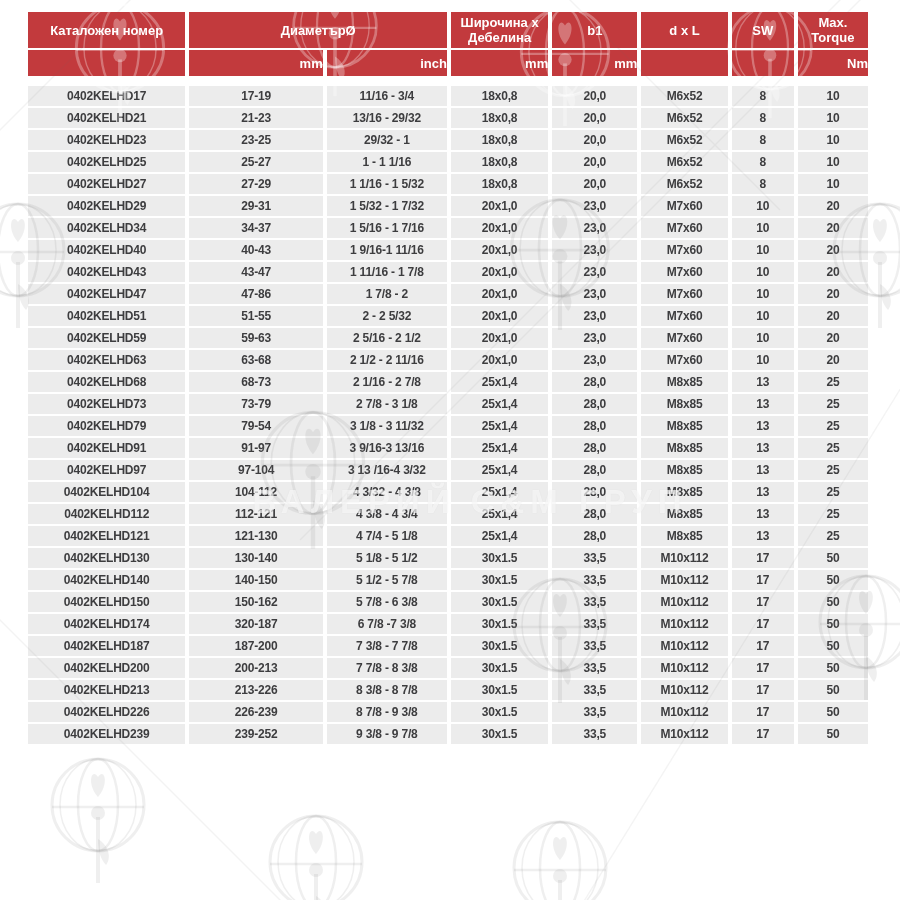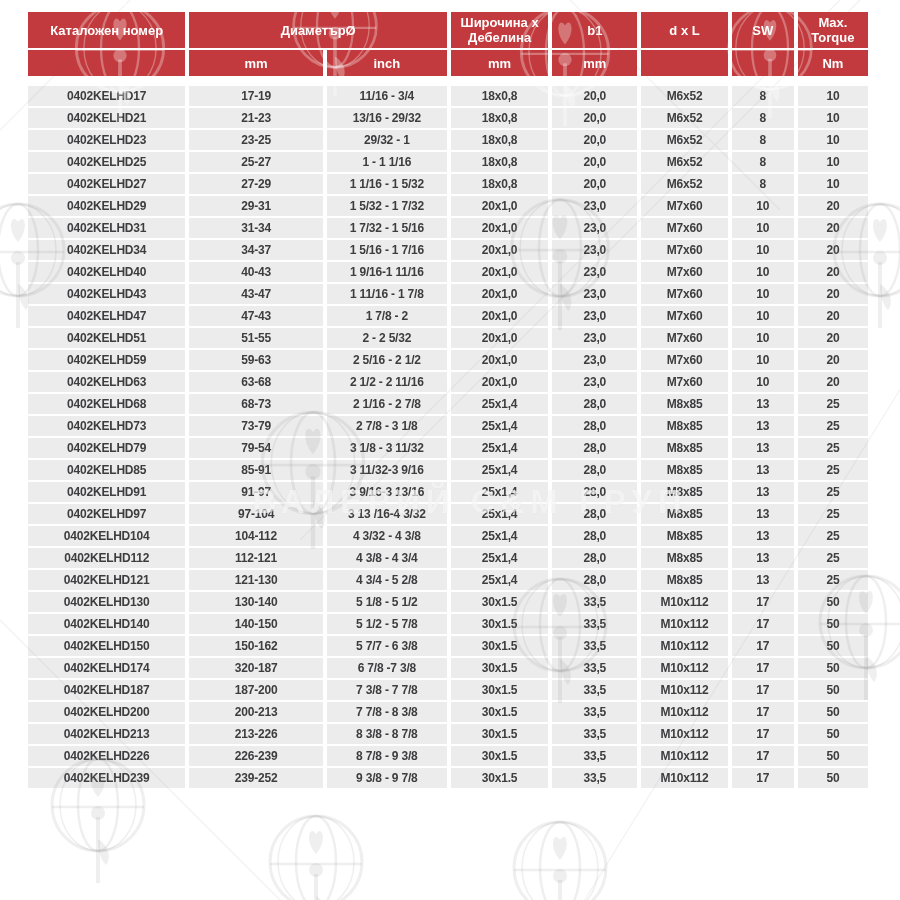--- a/index.html
+++ b/index.html
@@ -40,20 +40,21 @@
     height:36px;
     line-height:15px;
     white-space:normal;
   }
   tr.h2 th{
     background:var(--header-red);
     color:var(--header-text);
     font-size:13px;
     font-weight:bold;
     height:26px;
+    text-align:right;
   }
   tr.spacer-row td{height:6px;background:transparent;}
   tbody tr.data-row td{
     background:var(--row-bg);
     color:var(--row-text);
     font-size:12px;
     font-weight:bold;
     height:20px;
     letter-spacing:-0.2px;
   }
@@ -172,30 +173,20 @@
           <td>0402KELHD29</td>
           <td>29-31</td>
           <td>1 5/32 - 1 7/32</td>
           <td>20x1,0</td>
           <td>23,0</td>
           <td>M7x60</td>
           <td>10</td>
           <td>20</td>
         </tr>
         <tr class="data-row">
-          <td>0402KELHD31</td>
-          <td>31-34</td>
-          <td>1 7/32 - 1 5/16</td>
-          <td>20x1,0</td>
-          <td>23,0</td>
-          <td>M7x60</td>
-          <td>10</td>
-          <td>20</td>
-        </tr>
-        <tr class="data-row">
           <td>0402KELHD34</td>
           <td>34-37</td>
           <td>1 5/16 - 1 7/16</td>
           <td>20x1,0</td>
           <td>23,0</td>
           <td>M7x60</td>
           <td>10</td>
           <td>20</td>
         </tr>
         <tr class="data-row">
@@ -213,21 +204,21 @@
           <td>43-47</td>
           <td>1 11/16 - 1 7/8</td>
           <td>20x1,0</td>
           <td>23,0</td>
           <td>M7x60</td>
           <td>10</td>
           <td>20</td>
         </tr>
         <tr class="data-row">
           <td>0402KELHD47</td>
-          <td>47-43</td>
+          <td>47-86</td>
           <td>1 7/8 - 2</td>
           <td>20x1,0</td>
           <td>23,0</td>
           <td>M7x60</td>
           <td>10</td>
           <td>20</td>
         </tr>
         <tr class="data-row">
           <td>0402KELHD51</td>
           <td>51-55</td>
@@ -282,30 +273,20 @@
           <td>0402KELHD79</td>
           <td>79-54</td>
           <td>3 1/8 - 3 11/32</td>
           <td>25x1,4</td>
           <td>28,0</td>
           <td>M8x85</td>
           <td>13</td>
           <td>25</td>
         </tr>
         <tr class="data-row">
-          <td>0402KELHD85</td>
-          <td>85-91</td>
-          <td>3 11/32-3 9/16</td>
-          <td>25x1,4</td>
-          <td>28,0</td>
-          <td>M8x85</td>
-          <td>13</td>
-          <td>25</td>
-        </tr>
-        <tr class="data-row">
           <td>0402KELHD91</td>
           <td>91-97</td>
           <td>3 9/16-3 13/16</td>
           <td>25x1,4</td>
           <td>28,0</td>
           <td>M8x85</td>
           <td>13</td>
           <td>25</td>
         </tr>
         <tr class="data-row">
@@ -334,21 +315,21 @@
           <td>4 3/8 - 4 3/4</td>
           <td>25x1,4</td>
           <td>28,0</td>
           <td>M8x85</td>
           <td>13</td>
           <td>25</td>
         </tr>
         <tr class="data-row">
           <td>0402KELHD121</td>
           <td>121-130</td>
-          <td>4 3/4 - 5 2/8</td>
+          <td>4 7/4 - 5 1/8</td>
           <td>25x1,4</td>
           <td>28,0</td>
           <td>M8x85</td>
           <td>13</td>
           <td>25</td>
         </tr>
         <tr class="data-row">
           <td>0402KELHD130</td>
           <td>130-140</td>
           <td>5 1/8 - 5 1/2</td>
@@ -364,21 +345,21 @@
           <td>5 1/2 - 5 7/8</td>
           <td>30x1.5</td>
           <td>33,5</td>
           <td>M10x112</td>
           <td>17</td>
           <td>50</td>
         </tr>
         <tr class="data-row">
           <td>0402KELHD150</td>
           <td>150-162</td>
-          <td>5 7/7 - 6 3/8</td>
+          <td>5 7/8 - 6 3/8</td>
           <td>30x1.5</td>
           <td>33,5</td>
           <td>M10x112</td>
           <td>17</td>
           <td>50</td>
         </tr>
         <tr class="data-row">
           <td>0402KELHD174</td>
           <td>320-187</td>
           <td>6 7/8 -7 3/8</td>

